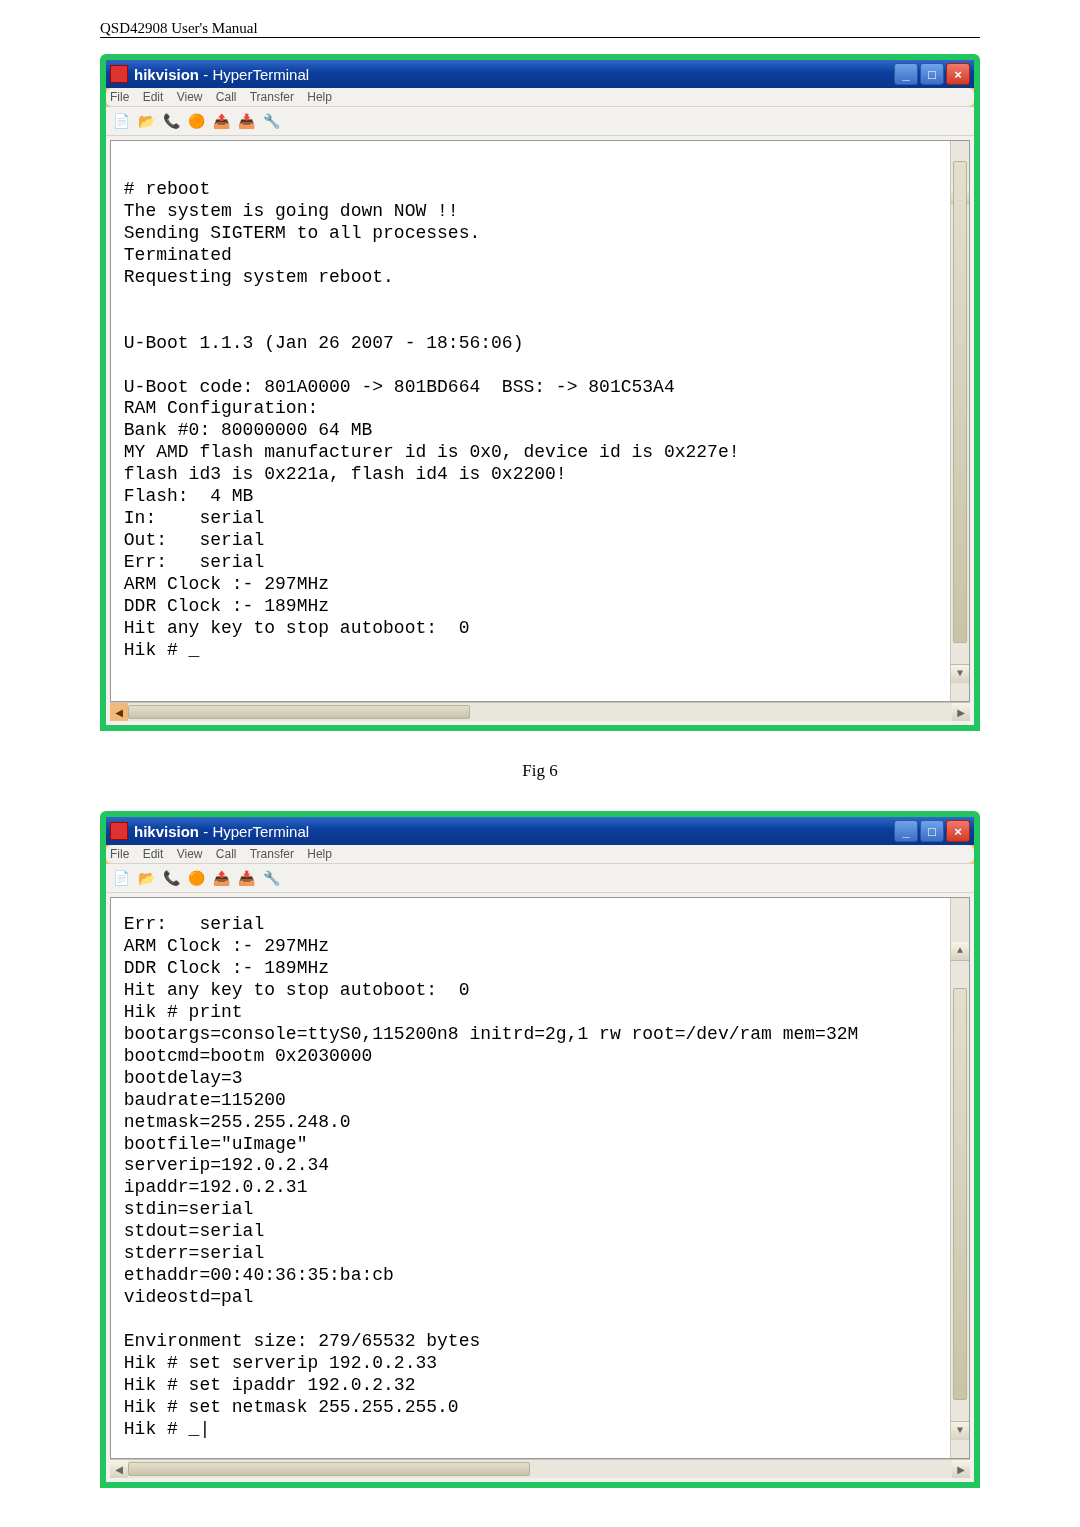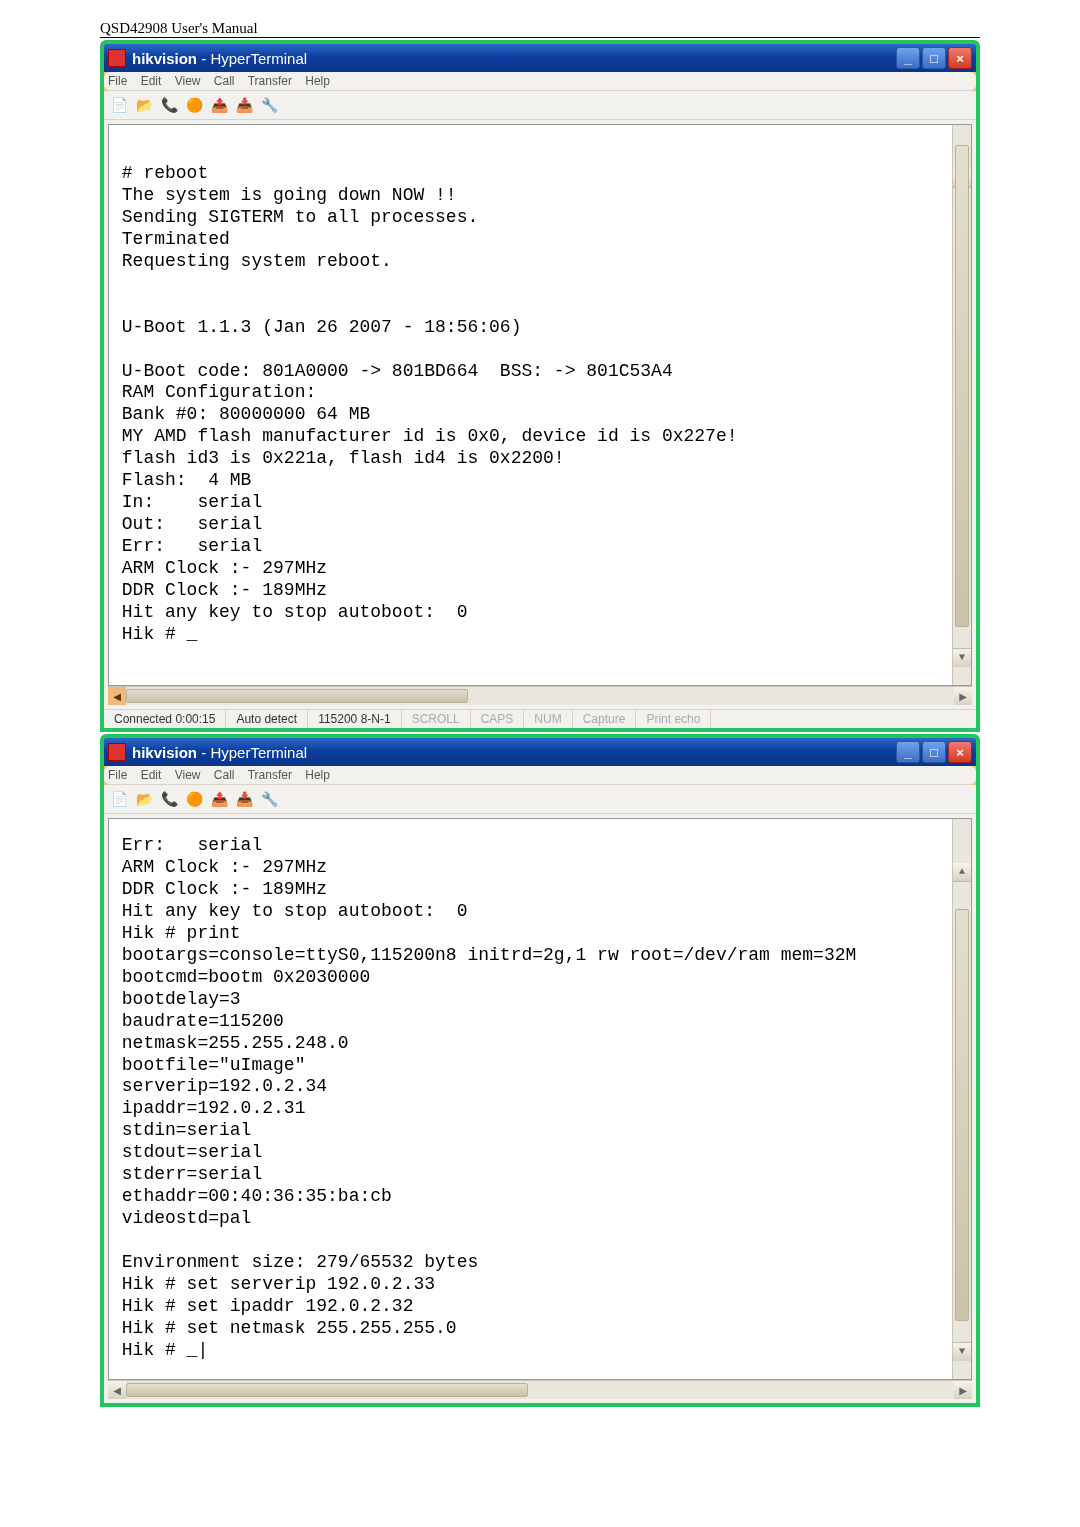--- a/index.html
+++ b/index.html
@@ -10,22 +10,22 @@
       width: 1080px;
     }
     .page {
       padding: 20px 100px;
     }
     .page-header {
       font-size: 15px;
       border-bottom: 1px solid #000;
     }
     .window {
-      margin-top: 2px;
-      border: 4px solid #22c55e;
+      margin-top: 16px;
+      border: 6px solid #22c55e;
       border-radius: 6px 6px 0 0;
       background: #fdba74;
       overflow: hidden;
     }
     .titlebar {
       background: linear-gradient(to bottom, #2f69c8 0%, #0b3e9e 45%, #0a3589 100%);
       color: #fff;
       display: flex;
       align-items: center;
       padding: 3px 4px;
@@ -238,32 +238,23 @@
         </div>
       </div>
       <div class="hscroll">
         <div class="harrowL">◀</div>
         <div class="htrack">
             <div class="hthumb" style="left:0; width:340px;"></div>
           </div>
         <div class="harrowR">▶</div>
       </div>
     </div>
-    <div class="statusbar">
-      <div class="cell">Connected 0:00:15</div>
-      <div class="cell">Auto detect</div>
-      <div class="cell">115200 8-N-1</div>
-      <div class="cell dim">SCROLL</div>
-      <div class="cell dim">CAPS</div>
-      <div class="cell dim">NUM</div>
-      <div class="cell dim">Capture</div>
-      <div class="cell dim">Print echo</div>
-    </div>
   </div>
 
+  <div class="caption">Fig 6</div>
 
   <div class="window">
     <div class="titlebar">
       <div class="appicon"></div>
       <div class="title-text">
         <span class="bold">hikvision</span><span> - </span><span>HyperTerminal</span>
       </div>
       <div class="winbtns">
         <div class="winbtn min">_</div>
         <div class="winbtn max">□</div>

